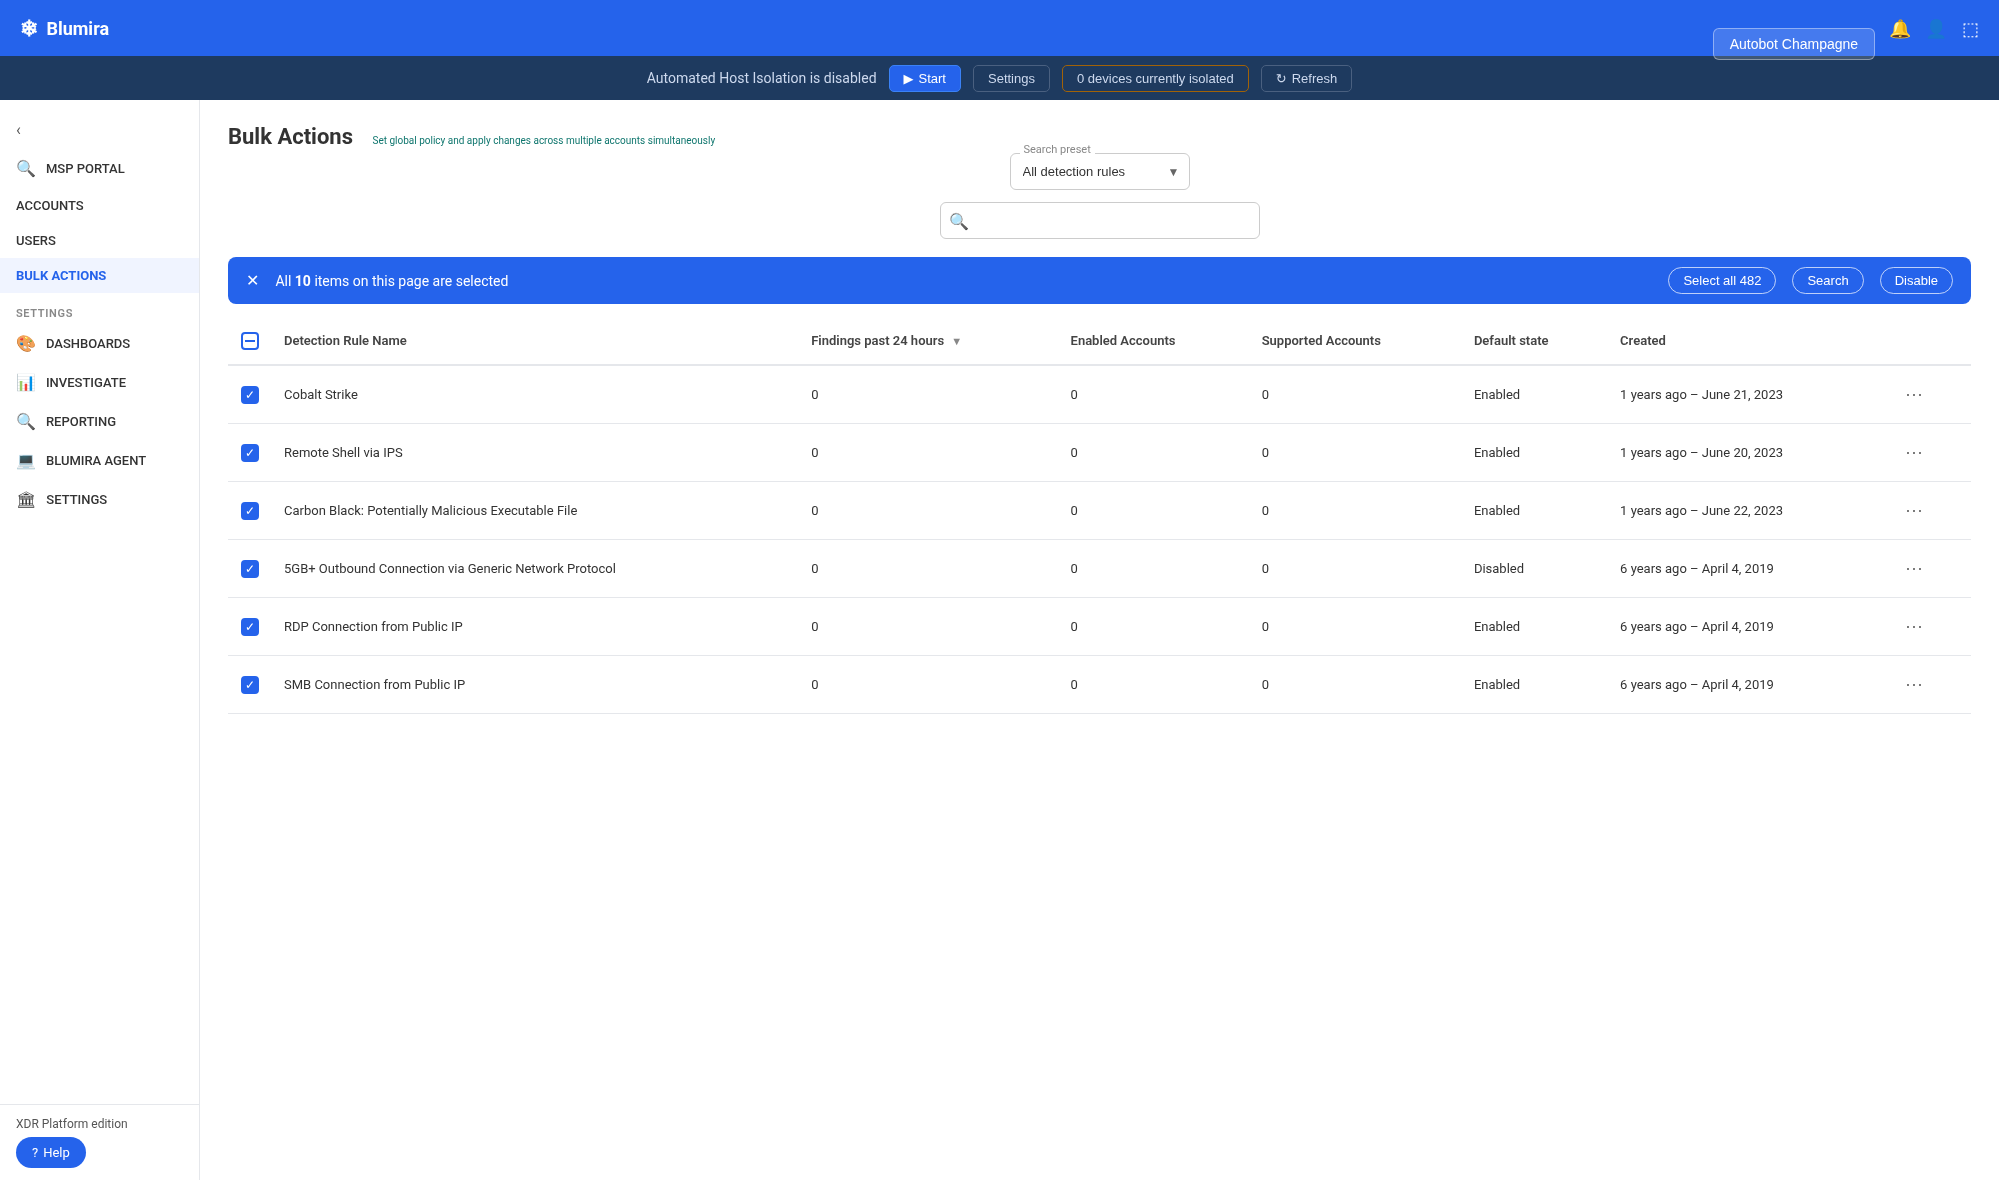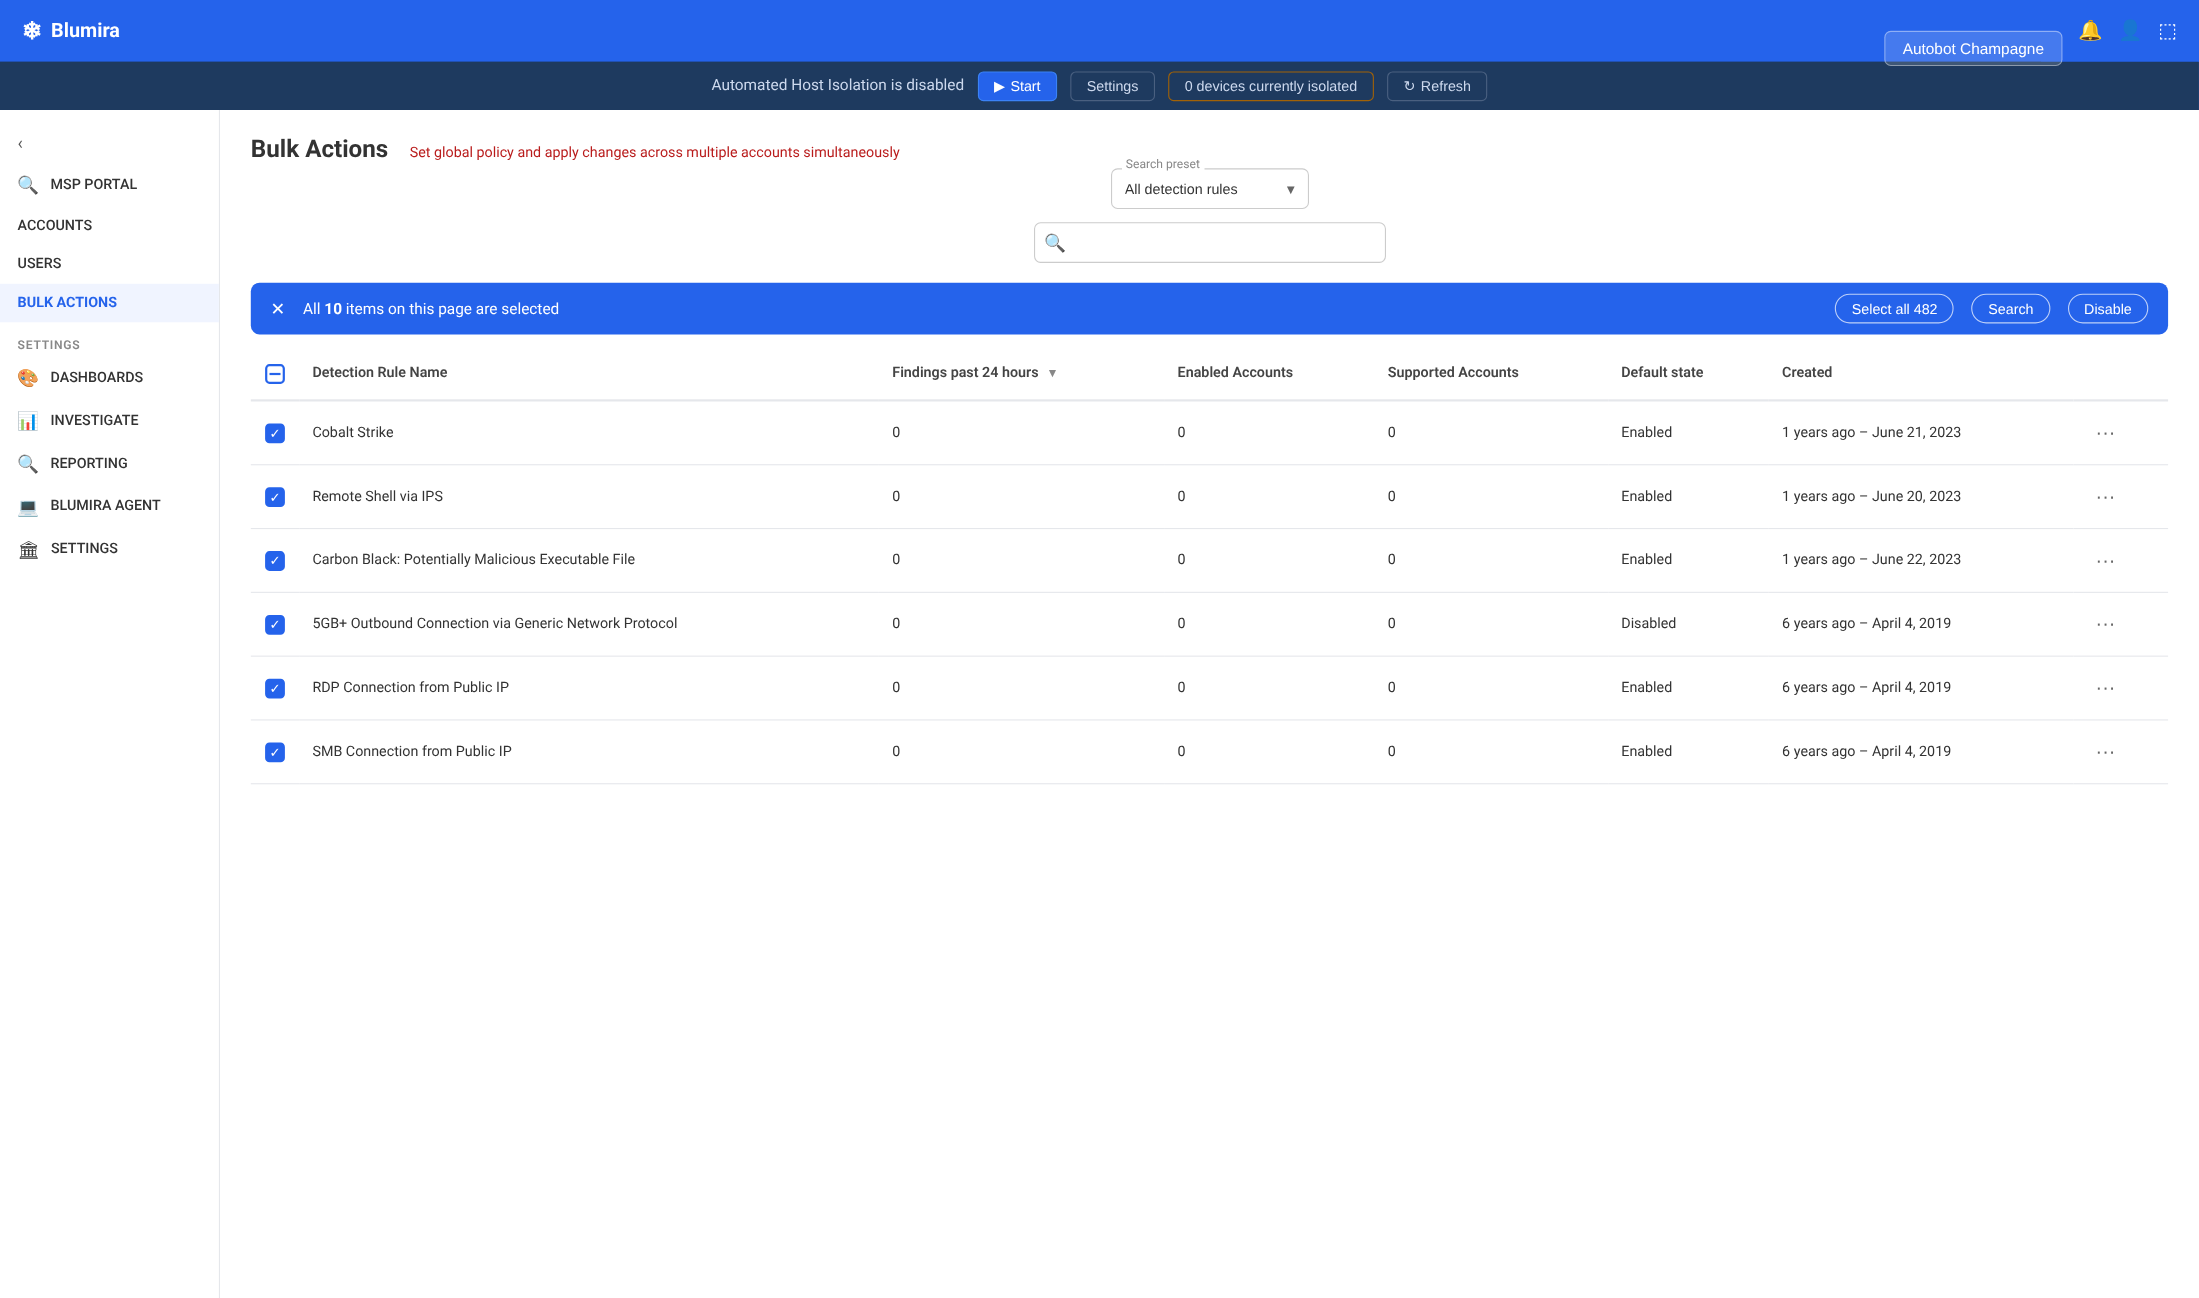--- a/index.html
+++ b/index.html
@@ -85,21 +85,21 @@
     .main-content {
       margin-top: 100px;
       margin-left: 200px;
       padding: 24px 28px;
       min-height: calc(100vh - 100px);
       background: #fff;
     }
 
     .page-header { margin-bottom: 4px; }
     .page-title { font-size: 22px; font-weight: 700; display: inline-block; margin-right: 16px; }
-    .page-subtitle { color: #b91c1c; font-size: 13px; display: inline-block; }
+    .page-subtitle { color: #0f766e; font-size: 10px; display: inline-block; }
 
     
     .tabs { display: flex; border-bottom: 2px solid #e5e7eb; margin: 14px 0 20px; }
     .tab {
       padding: 10px 4px;
       margin-right: 28px;
       cursor: pointer;
       font-size: 13px;
       font-weight: 600;
       color: #888;
@@ -256,20 +256,27 @@
   <div class="sidebar-item">
     <span class="si-icon">💻</span>
     <span>BLUMIRA AGENT</span>
   </div>
 
   <div class="sidebar-item">
     <span class="si-icon">🏛</span>
     <span>SETTINGS</span>
   </div>
 
+  <div class="sidebar-footer">
+    <div class="edition-label">XDR Platform edition</div>
+    <div class="help-btn">
+      <span>?</span>
+      <span>Help</span>
+    </div>
+  </div>
 </aside>
 
 <main class="main-content">
   <div class="page-header">
     <span class="page-title">Bulk Actions</span>
     <span class="page-subtitle">Set global policy and apply changes across multiple accounts simultaneously</span>
   </div>
 
 
   <div class="search-area">

